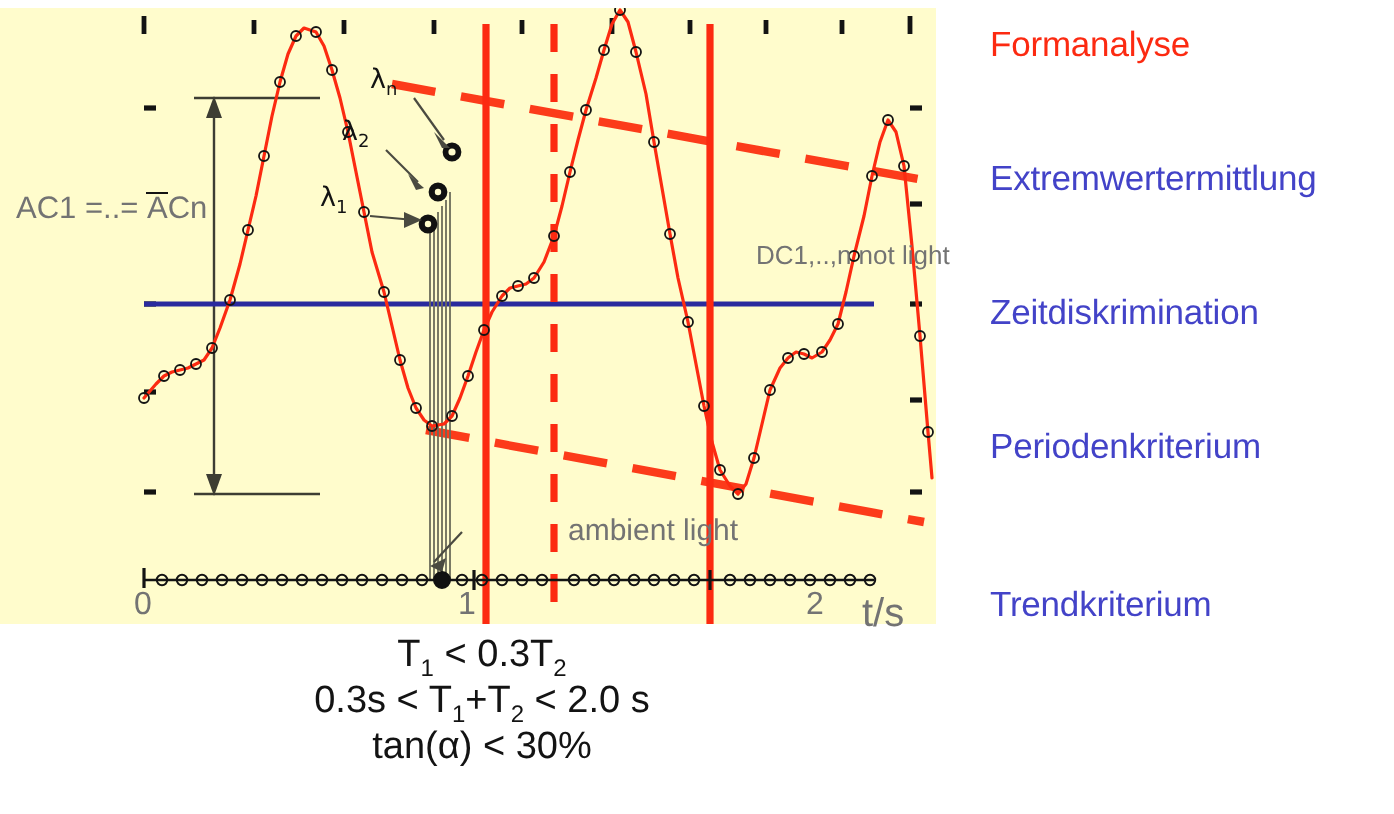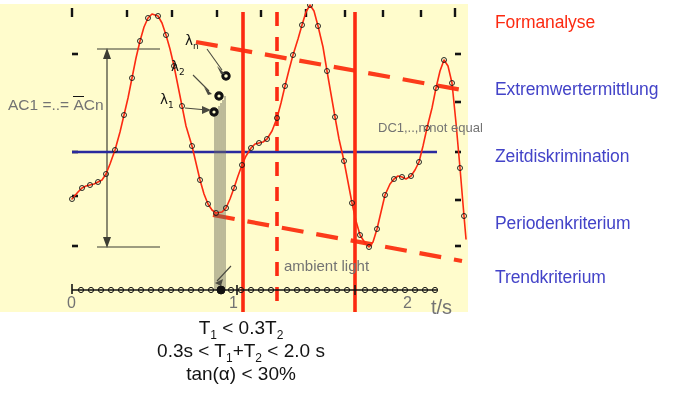--- a/index.html
+++ b/index.html
@@ -248,40 +248,40 @@
       </g>
       <circle cx="221" cy="286" r="4" fill="#111111" stroke="#111111" stroke-width="1"></circle>
       <g stroke="#131313" stroke-width="1.6">
         <line x1="237" y1="281" x2="237" y2="291"></line>
         <line x1="355" y1="281" x2="355" y2="291"></line>
       </g>
     </svg>
 
     <div class="plabel big" style="left:8px;top:92px;"><span>AC1 =..= </span><span class="ovl">A</span><span>Cn</span></div>
 
-    <div class="plabel" style="left:378px;top:116px;font-size:13px;">DC1,..,n not equal</div>
+    <div class="plabel" style="left:378px;top:116px;font-size:13px;">DC1,..,n not light</div>
 
     <div class="plabel" style="left:245px;top:253px;font-size:15px;margin-left:39px;">ambient light</div>
 
     <div class="lam" style="left:185px;top:28px;"><span>λ</span><sub>n</sub></div>
     <div class="lam" style="left:171px;top:54px;"><span>λ</span><sub>2</sub></div>
     <div class="lam" style="left:160px;top:87px;"><span>λ</span><sub>1</sub></div>
 
     <div class="plabel" style="left:67px;top:290px;font-size:16px;">0</div>
     <div class="plabel" style="left:229px;top:290px;font-size:16px;">1</div>
     <div class="plabel" style="left:403px;top:290px;font-size:16px;">2</div>
     <div class="plabel" style="left:431px;top:292px;font-size:20px;">t/s</div>
   </div>
 
   <div class="legend">
     <div class="legend-item title" style="top:12px;">Formanalyse</div>
     <div class="legend-item" style="top:79px;">Extremwertermittlung</div>
     <div class="legend-item" style="top:146px;">Zeitdiskrimination</div>
     <div class="legend-item" style="top:213px;">Periodenkriterium</div>
-    <div class="legend-item" style="top:267px;">Trendkriterium</div>
+    <div class="legend-item" style="top:292px;">Trendkriterium</div>
   </div>
 
   <div class="formulas">
     <div class="formula">
       <span>T<sub>1</sub> &lt; 0.3T<sub>2</sub></span>
     </div>
     <div class="formula">
       <span>0.3s &lt; T<sub>1</sub>+T<sub>2</sub> &lt; 2.0 s</span>
     </div>
     <div class="formula">

